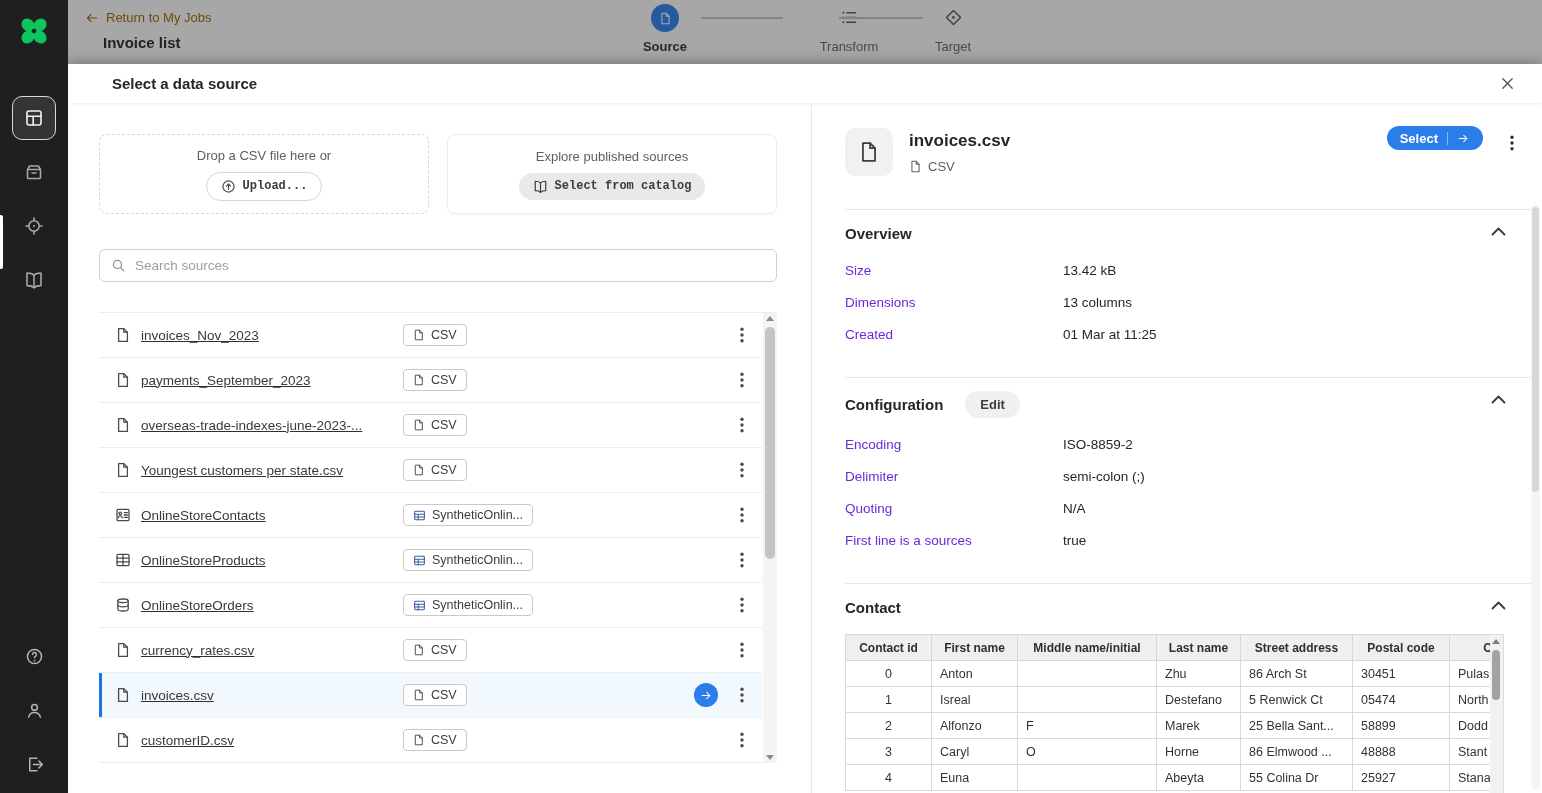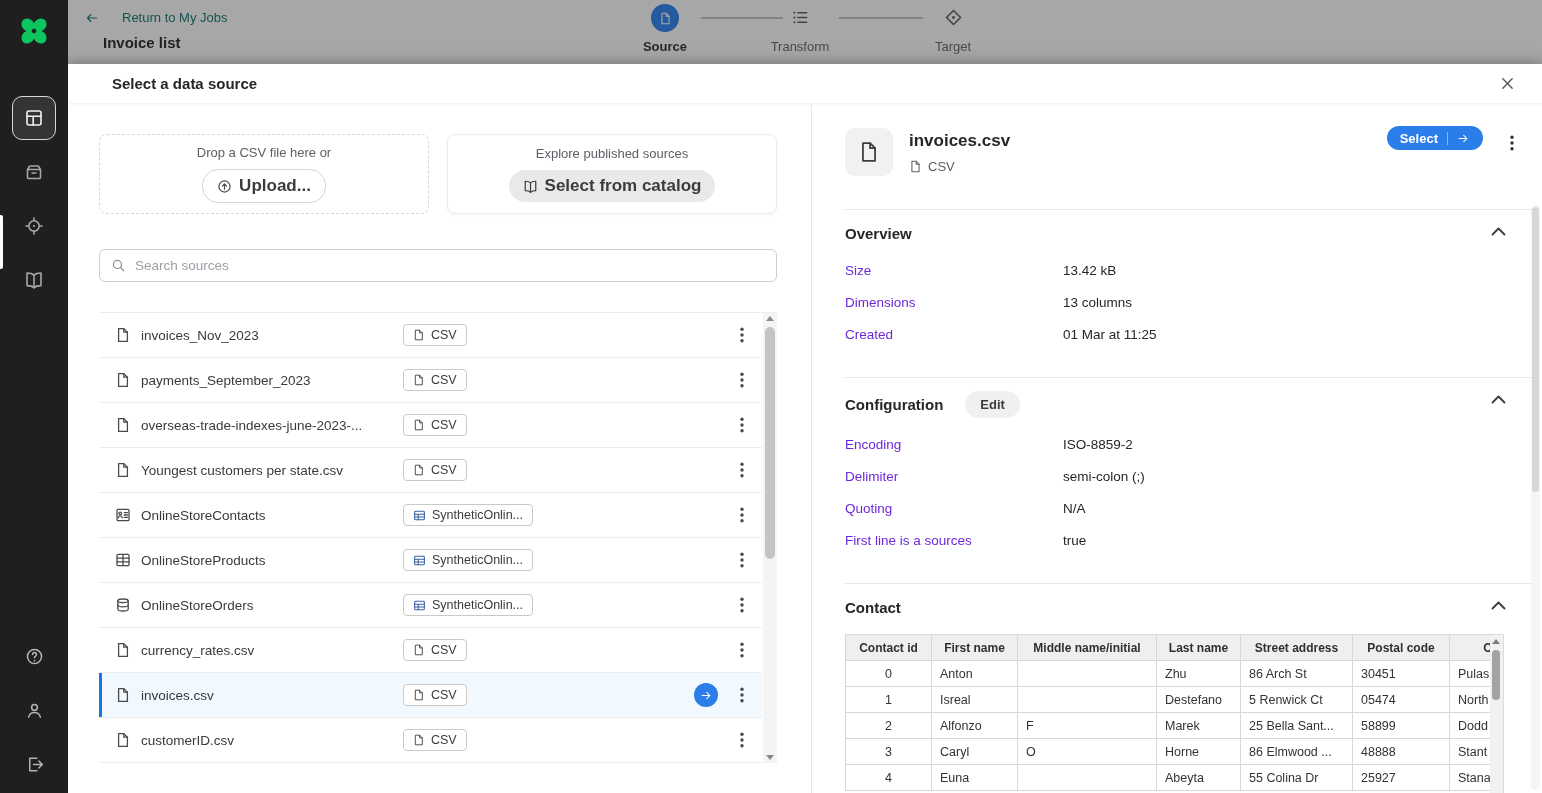--- a/index.html
+++ b/index.html
@@ -14,61 +14,61 @@
   .logo { position:absolute; top:14px; left:0; width:68px; display:flex; justify-content:center; cursor:pointer; }
   .active-bar { position:absolute; left:0; top:215px; width:3px; height:54px; background:#fff; border-radius:0 2px 2px 0; }
   .nav-top { position:absolute; top:96px; left:0; width:68px; display:flex; flex-direction:column; align-items:center; gap:10px; }
   .nav-bottom { position:absolute; bottom:7px; left:0; width:68px; display:flex; flex-direction:column; align-items:center; gap:10px; }
   .nav-item { width:44px; height:44px; border-radius:10px; display:flex; align-items:center; justify-content:center; color:#a6a6a6; font-size:20px; cursor:pointer; }
   .nav-item.active { background:#343434; border:1px solid #d8d8d8; color:#f2f2f2; }
   .nav-bottom .nav-item { font-size:19px; color:#b3b3b3; }
 
   
   .header { position:absolute; left:68px; top:0; right:0; height:64px; background:#f6f6f6; z-index:10; }
-  .back-link { position:absolute; left:17px; top:10px; display:flex; align-items:center; gap:23px; font-size:13px; color:#0f766e; cursor:pointer; }
+  .back-link { position:absolute; left:17px; top:10px; display:flex; align-items:center; gap:7px; font-size:13px; color:#a16207; cursor:pointer; }
   .back-link [data-icon]{ font-size:14px; }
   .page-title { position:absolute; left:35px; top:34px; font-size:15px; font-weight:700; color:#262626; }
   .step { position:absolute; top:4px; width:80px; text-align:center; cursor:pointer; }
   .step-icon-wrap { height:28px; display:flex; align-items:flex-start; justify-content:center; }
   .source-circle { width:28px; height:28px; border-radius:50%; background:#2b7de9; color:#fff; display:flex; align-items:center; justify-content:center; font-size:13px; }
   .plain-step-icon { margin-top:4px; font-size:19px; color:#5a5a5a; }
   .step-label { margin-top:7px; font-size:13px; color:#636363; }
   .step-source .step-label { color:#303030; font-weight:700; }
-  .step-source{ left:557px; } .step-transform{ left:692px; } .step-target{ left:845px; }
+  .step-source{ left:557px; } .step-transform{ left:741px; } .step-target{ left:845px; }
   .step-line { position:absolute; top:17px; height:1.5px; background:#bdbdbd; }
   .line1 { left:633px; width:82px; } .line2 { left:771px; width:84px; }
   .header-dim { position:absolute; inset:0; background:rgba(28,28,28,0.36); z-index:5; }
 
   
   .modal { position:absolute; left:68px; top:64px; right:0; bottom:0; background:#fff; z-index:20; box-shadow:0 -3px 12px rgba(0,0,0,0.25); }
   .modal-header { position:relative; height:39px; display:flex; align-items:center; padding-left:44px; box-shadow:0 1px 3px rgba(0,0,0,0.07); }
   .modal-title { font-size:15px; font-weight:700; color:#262626; }
   .close-btn { position:absolute; right:26px; top:11px; font-size:17px; color:#555; cursor:pointer; }
   .modal-body { position:absolute; left:0; right:0; top:39px; bottom:0; }
   .v-divider { position:absolute; left:743px; top:0; bottom:0; width:1px; background:#e8e8e8; }
 
   
   .left-pane { position:absolute; left:0; top:0; bottom:0; width:743px; padding:31px 0 0 31px; }
   .cards { display:flex; gap:18px; width:678px; }
   .card { width:330px; height:80px; border-radius:8px; display:flex; flex-direction:column; align-items:center; justify-content:center; gap:9px; }
   .card.dashed { border:1.5px dashed #d8d8d8; }
   .card.solid { border:1px solid #ececec; box-shadow:0 1px 3px rgba(0,0,0,0.05); }
   .card-text { font-size:13px; color:#5c6066; }
-  .pill-btn { display:inline-flex; align-items:center; gap:7px; border:none; border-radius:16px; font-family:Liberation Sans, sans-serif; font-size:17px; font-weight:700; color:#3c3c3c; padding:6px 14px; cursor:pointer; background:#fff;text-align:right; }
+  .pill-btn { display:inline-flex; align-items:center; gap:7px; border:none; border-radius:16px; font-family:Liberation Mono, monospace; font-size:12px; font-weight:700; color:#3c3c3c; padding:6px 14px; cursor:pointer; background:#fff;text-align:right; }
   .upload-btn { border:1px solid #d5d5d5; }
   .upload-btn [data-icon]{ font-size:15px; color:#4a4a4a; }
   .catalog-btn { background:#e9e9e9; }
   .catalog-btn [data-icon]{ font-size:15px; color:#3c3c3c; }
 
   .search-box { margin-top:35px; width:678px; height:33px; border:1px solid #cfcfcf; border-radius:6px; display:flex; align-items:center; gap:9px; padding:0 11px; }
   .search-box [data-icon]{ font-size:15px; color:#8a8f94; }
   .search-box input { flex:1; border:none; outline:none; font-family:inherit; font-size:13.5px; color:#333; background:transparent; }
   .search-box input::placeholder { color:#9aa0a6; }
 
-  .src-list { margin-top:30px; width:678px; height:451px; position:relative; border-top:1px solid #ededed; }
+  .src-list { margin-top:30px; width:678px; height:451px; position:relative; border-top:1px solid #ededed;text-decoration:underline; }
   .src-rows { width:663px; }
   .src-row { position:relative; height:45px; border-bottom:1px solid #ededed; display:flex; align-items:center; padding-left:16px; cursor:pointer; }
   .src-row.selected { background:#f1f8fe; box-shadow:inset 3px 0 0 #1b76e3; }
   .src-icon { font-size:16px; color:#4a4a4a; margin-right:10px; }
   .src-name { font-size:13.5px; color:#3a3a3a; white-space:nowrap; }
   .src-badge { position:absolute; left:304px; top:50%; transform:translateY(-50%); display:inline-flex; align-items:center; gap:6px; border:1px solid #c9c9c9; border-radius:4px; padding:3px 9px; font-size:12.5px; color:#3c3c3c; background:#fff; white-space:nowrap; }
   .src-badge .badge-icon { font-size:12px; color:#4a4a4a; }
   .src-badge.synthetic .badge-icon { font-size:13px; color:#3a5f9e; }
   .kebab-btn { position:absolute; right:16px; top:50%; transform:translateY(-50%); color:#4a4a4a; cursor:pointer; padding:2px; }
   .go-btn { position:absolute; right:44px; top:50%; transform:translateY(-50%); width:24px; height:24px; border-radius:50%; background:#2b7de9; color:#fff; display:none; align-items:center; justify-content:center; font-size:13px; cursor:pointer; }

